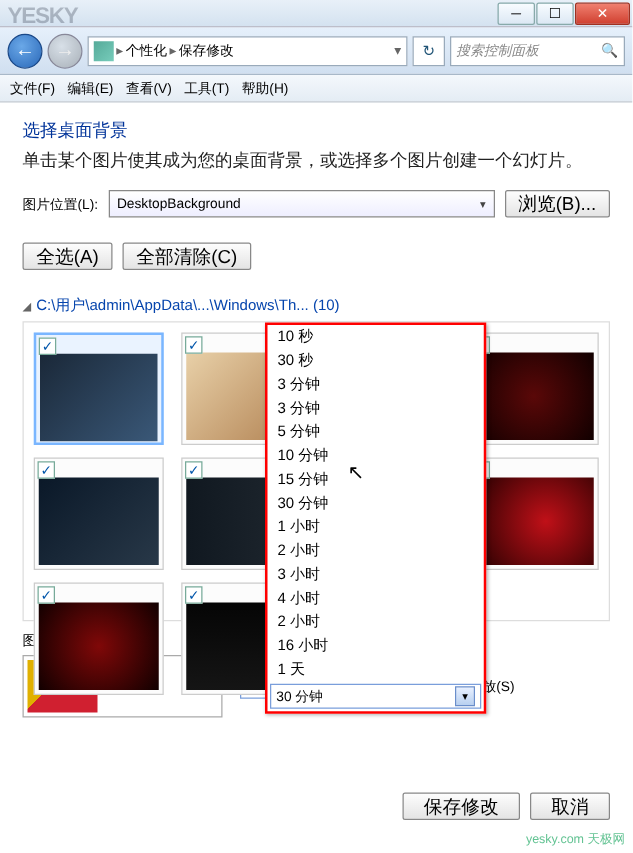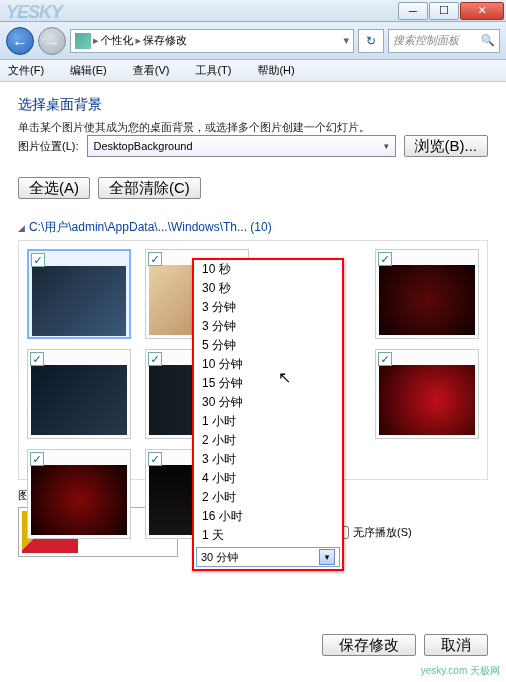--- a/index.html
+++ b/index.html
@@ -11,30 +11,30 @@
   .titlebtn.close { width: 44px; background: linear-gradient(#f08070, #d04030); color: #fff; border-color: #a03020; }
 
   
   .navbar { height: 38px; background: linear-gradient(to bottom, #e6f0fb, #d0dff0); display: flex; align-items: center; padding: 0 6px; gap: 4px; border-bottom: 1px solid #a8b8c8; }
   .navbtn { width: 28px; height: 28px; border-radius: 50%; background: radial-gradient(circle at 40% 35%, #6aa8e8, #2a68b8); display: flex; align-items: center; justify-content: center; color: #fff; font-size: 16px; border: 1px solid #1a4888; }
   .navbtn.fwd { background: radial-gradient(circle at 40% 35%, #d8e0e8, #a8b0b8); border-color: #889; color: #eee; }
   .breadcrumb { flex: 1; height: 24px; background: #fff; border: 1px solid #9ab; display: flex; align-items: center; padding: 0 4px; gap: 2px; font-size: 11px; }
   .bc-icon { width: 16px; height: 16px; background: linear-gradient(135deg,#5a9,#7cb); display:inline-block; }
   .bc-sep { color: #666; }
   .refresh { width: 26px; height: 24px; border: 1px solid #9ab; background: #fff; display: flex; align-items: center; justify-content: center; color: #257; }
-  .search { width: 112px; height: 24px; border: 1px solid #9ab; background: #fff; display: flex; align-items: center; padding: 0 4px; color: #888; font-style: italic; font-size: 11px; }
+  .search { width: 140px; height: 24px; border: 1px solid #9ab; background: #fff; display: flex; align-items: center; padding: 0 4px; color: #888; font-style: italic; font-size: 11px; }
   .search .mag { margin-left: auto; color: #257; font-style: normal; }
 
   
-  .menubar { height: 22px; background: linear-gradient(#f4f8fc, #e4ecf4); border-bottom: 1px solid #c0c8d0; display: flex; align-items: center; padding: 0 8px; gap: 26px; font-size: 11px; }
+  .menubar { height: 22px; background: linear-gradient(#f4f8fc, #e4ecf4); border-bottom: 1px solid #c0c8d0; display: flex; align-items: center; padding: 0 8px; gap: 10px; font-size: 11px; }
 
   
   .content { padding: 14px 18px 0 18px; }
   .h1 { font-size: 14px; color: #003399; margin-bottom: 6px; }
-  .desc { font-size: 11px; color: #222; margin-bottom: 0; }
+  .desc { font-size: 14px; color: #222; margin-bottom: 14px; }
 
   .row { display: flex; align-items: center; gap: 8px; margin-bottom: 20px; }
   .label { font-size: 11px; }
   .combo { flex: 1; height: 22px; border: 1px solid #888; background: linear-gradient(#fff,#eef); display: flex; align-items: center; padding: 0 6px; font-size: 11px; }
   .combo .arrow { margin-left: auto; font-size: 9px; color: #444; }
   .btn { height: 22px; border: 1px solid #888; background: linear-gradient(#fdfdfd,#e4e4e4); padding: 0 10px; font-size: 15px; display: flex; align-items: center; border-radius: 2px; }
 
   .folder { margin-top: 10px; font-size: 12px; color: #0645ad; display: flex; align-items: center; gap: 4px; }
   .folder .tri { color: #666; font-size: 9px; }
 
@@ -55,34 +55,34 @@
   .preview .pimg { width: 56px; height: 42px; background: linear-gradient(135deg, #e0b000 40%, #d02030 40%); }
   .preview .ptxt { font-size: 11px; }
   .preview .parrow { margin-left: auto; font-size: 9px; }
   .intervalbox { display: flex; align-items: center; gap: 6px; }
   .interval { width: 130px; height: 20px; border: 1px solid #7a9edb; background: #fff; display: flex; align-items: center; padding: 0 4px; font-size: 11px; }
   .interval .arrow { margin-left: auto; background: linear-gradient(#e8f0ff,#b8d0f0); width: 16px; height: 16px; display: flex; align-items: center; justify-content: center; font-size: 9px; border: 1px solid #6a8ecb; }
   .chk { display: flex; align-items: center; gap: 4px; font-size: 11px; }
   .chk input { width: 13px; height: 13px; }
 
   
-  .dropdown { position: absolute; left: 192px; top: 258px; width: 152px; border: 2px solid red; background: #fff; z-index: 10; box-shadow: 1px 1px 3px rgba(0,0,0,0.3); }
+  .dropdown { position: absolute; left: 212px; top: 258px; width: 177px; border: 2px solid red; background: #fff; z-index: 10; box-shadow: 1px 1px 3px rgba(0,0,0,0.3); }
   .dropdown-list { max-height: none; }
   .dd-item { padding: 1px 8px; font-size: 12px; }
   .dd-item.hl { background: #2f6fd0; color: #fff; }
   .dd-current { border-top: 1px solid #bbb; height: 20px; display: flex; align-items: center; padding: 0 4px; font-size: 11px; background: #fff; border: 1px solid #7a9edb; margin: 2px; }
   .dd-current .arrow { margin-left: auto; background: linear-gradient(#e8f0ff,#b8d0f0); width: 16px; height: 16px; display:flex; align-items:center; justify-content:center; border:1px solid #6a8ecb; font-size:9px; }
   .cursor { position: absolute; left: 278px; top: 368px; z-index: 20; font-size: 16px; color: #000; pointer-events: none; }
 
   
   .footer { position: absolute; bottom: 26px; right: 18px; display: flex; gap: 8px; align-items: center; }
   .footer .btn { padding: 3px 16px; }
 
   .watermark { position: absolute; bottom: 4px; right: 6px; display: flex; align-items: center; gap: 4px; opacity: 0.7; font-size: 10px; color: #2a6; }
-  .wmlogo { position:absolute; top:2px; left:6px; font-weight:bold; color:#0369a1; opacity:0.25; font-size:18px; letter-spacing:-1px;font-style:italic; }
+  .wmlogo { position:absolute; top:2px; left:6px; font-weight:bold; color:#0f172a; opacity:0.25; font-size:18px; letter-spacing:-1px; }
 </style>
 </head>
 <body>
 
 <div class="wmlogo">YESKY</div>
 
 <div class="titlebar">
   <div class="titlebtn">─</div>
   <div class="titlebtn">☐</div>
   <div class="titlebtn close">✕</div>

